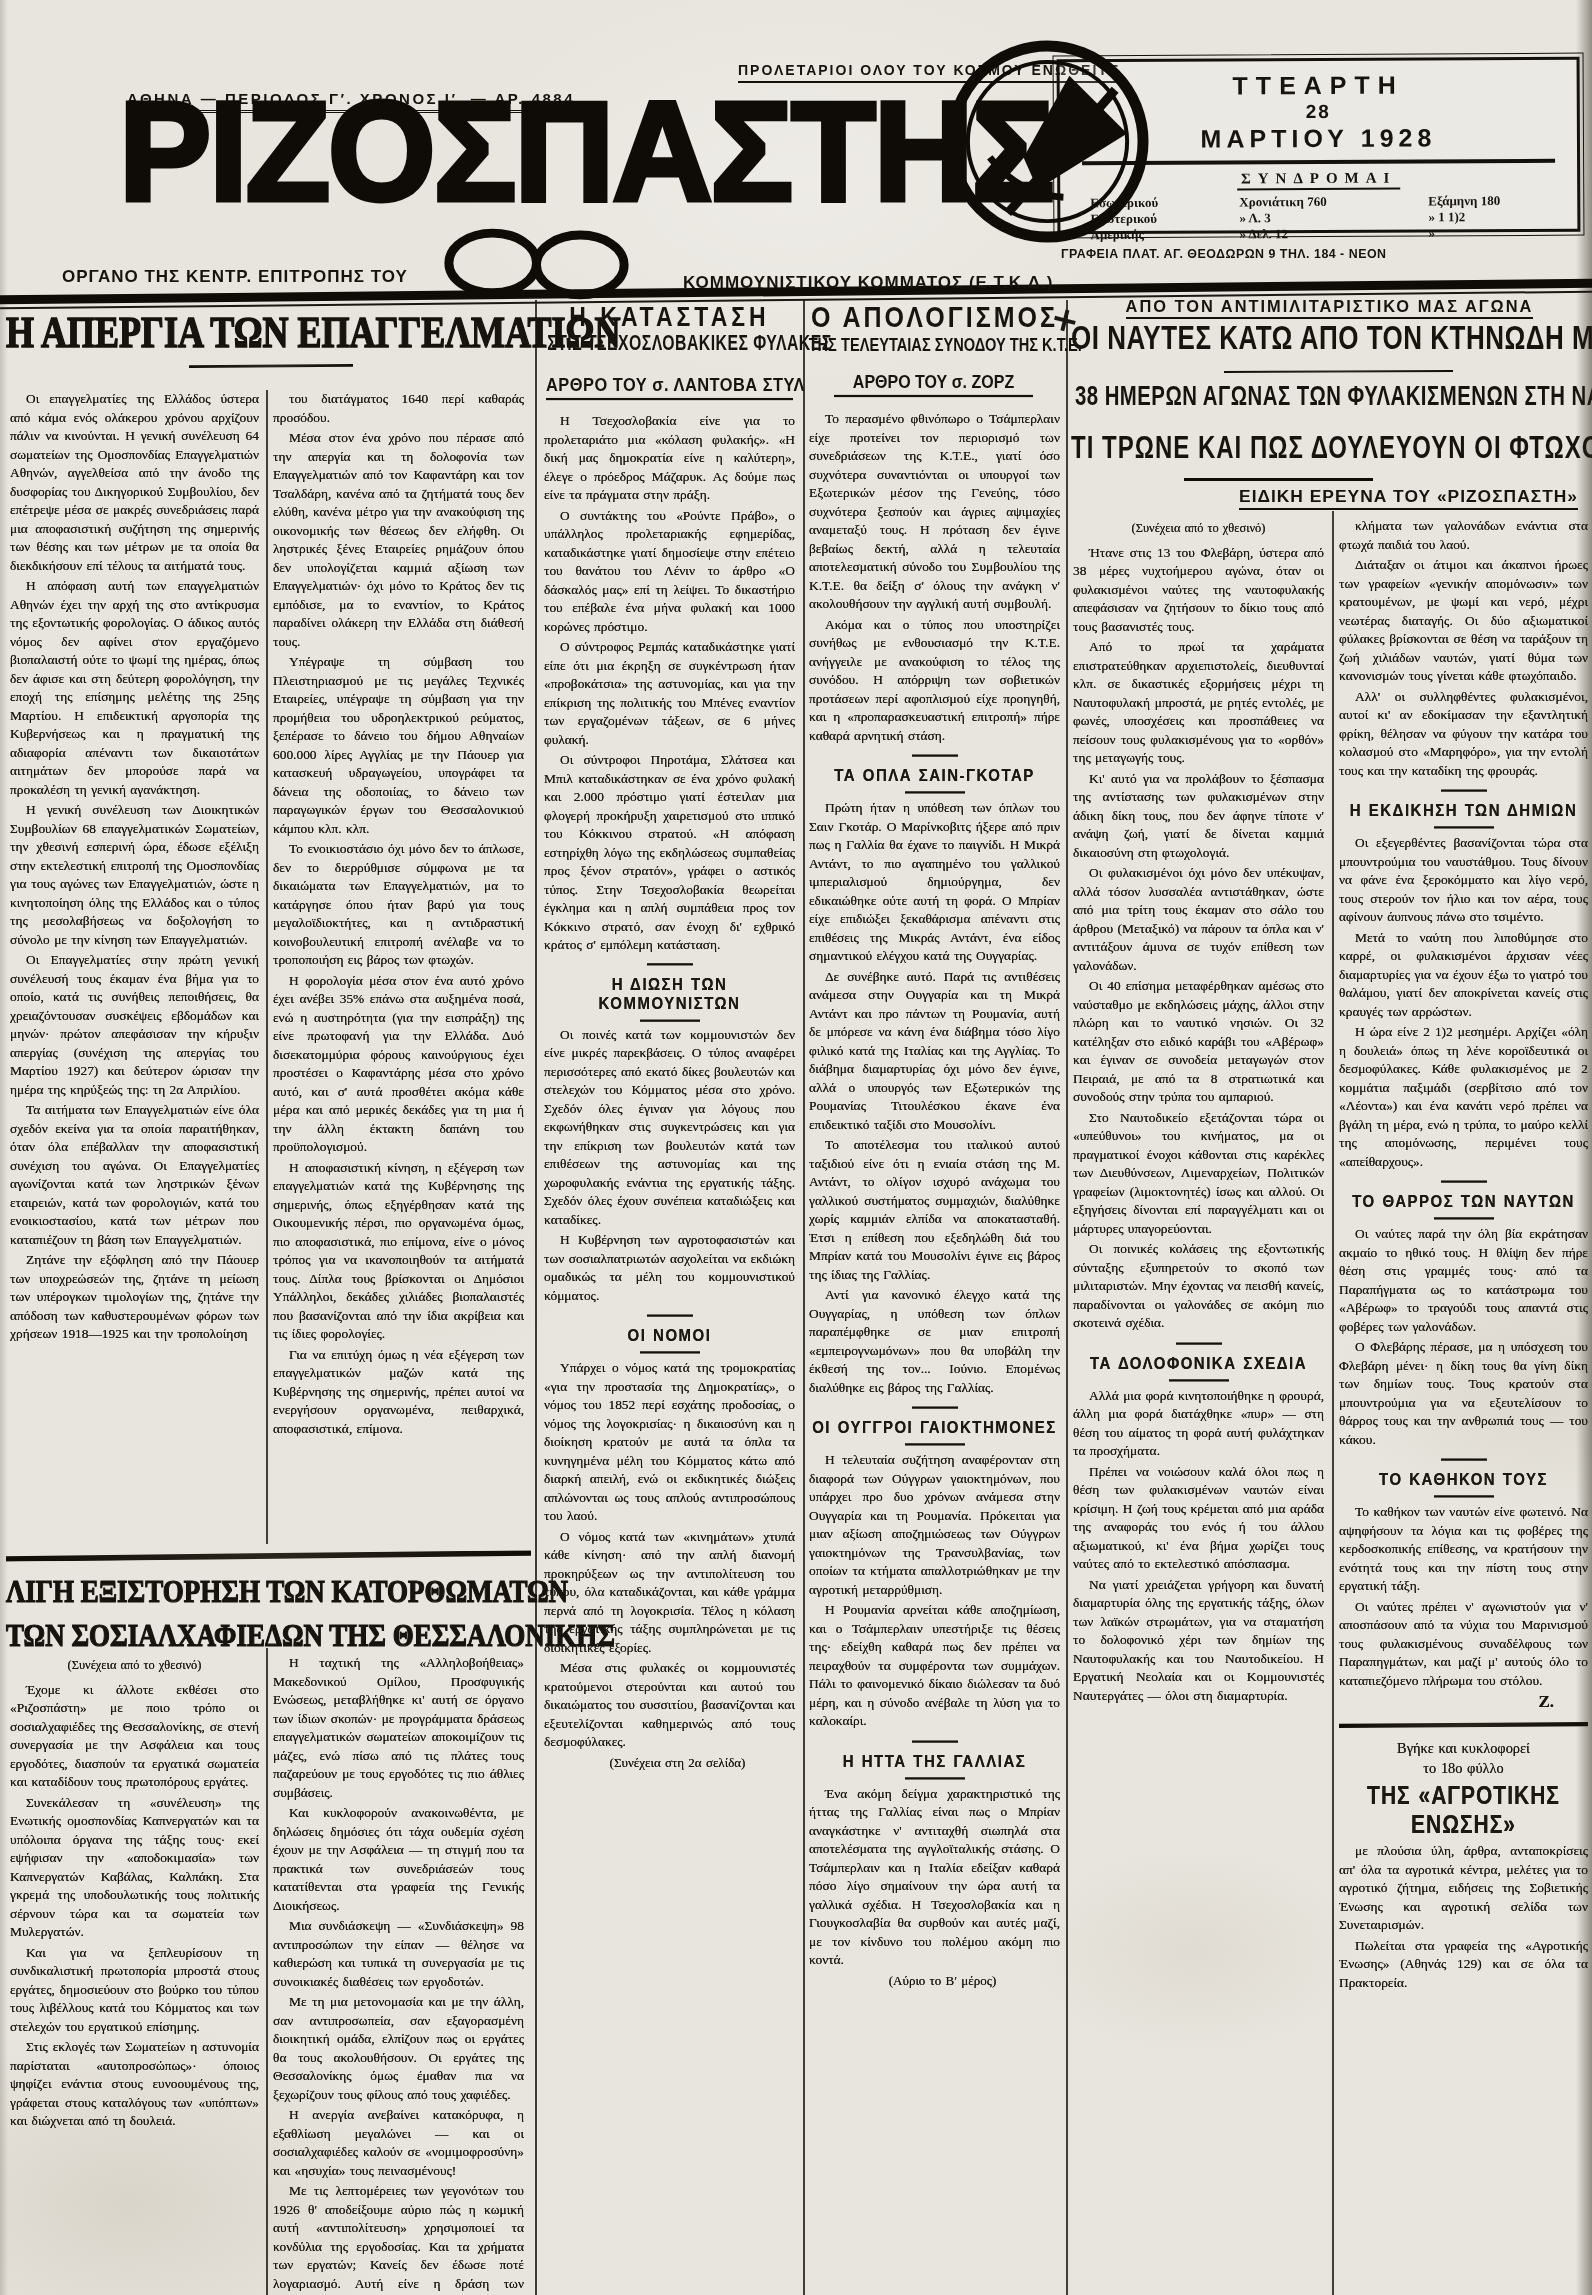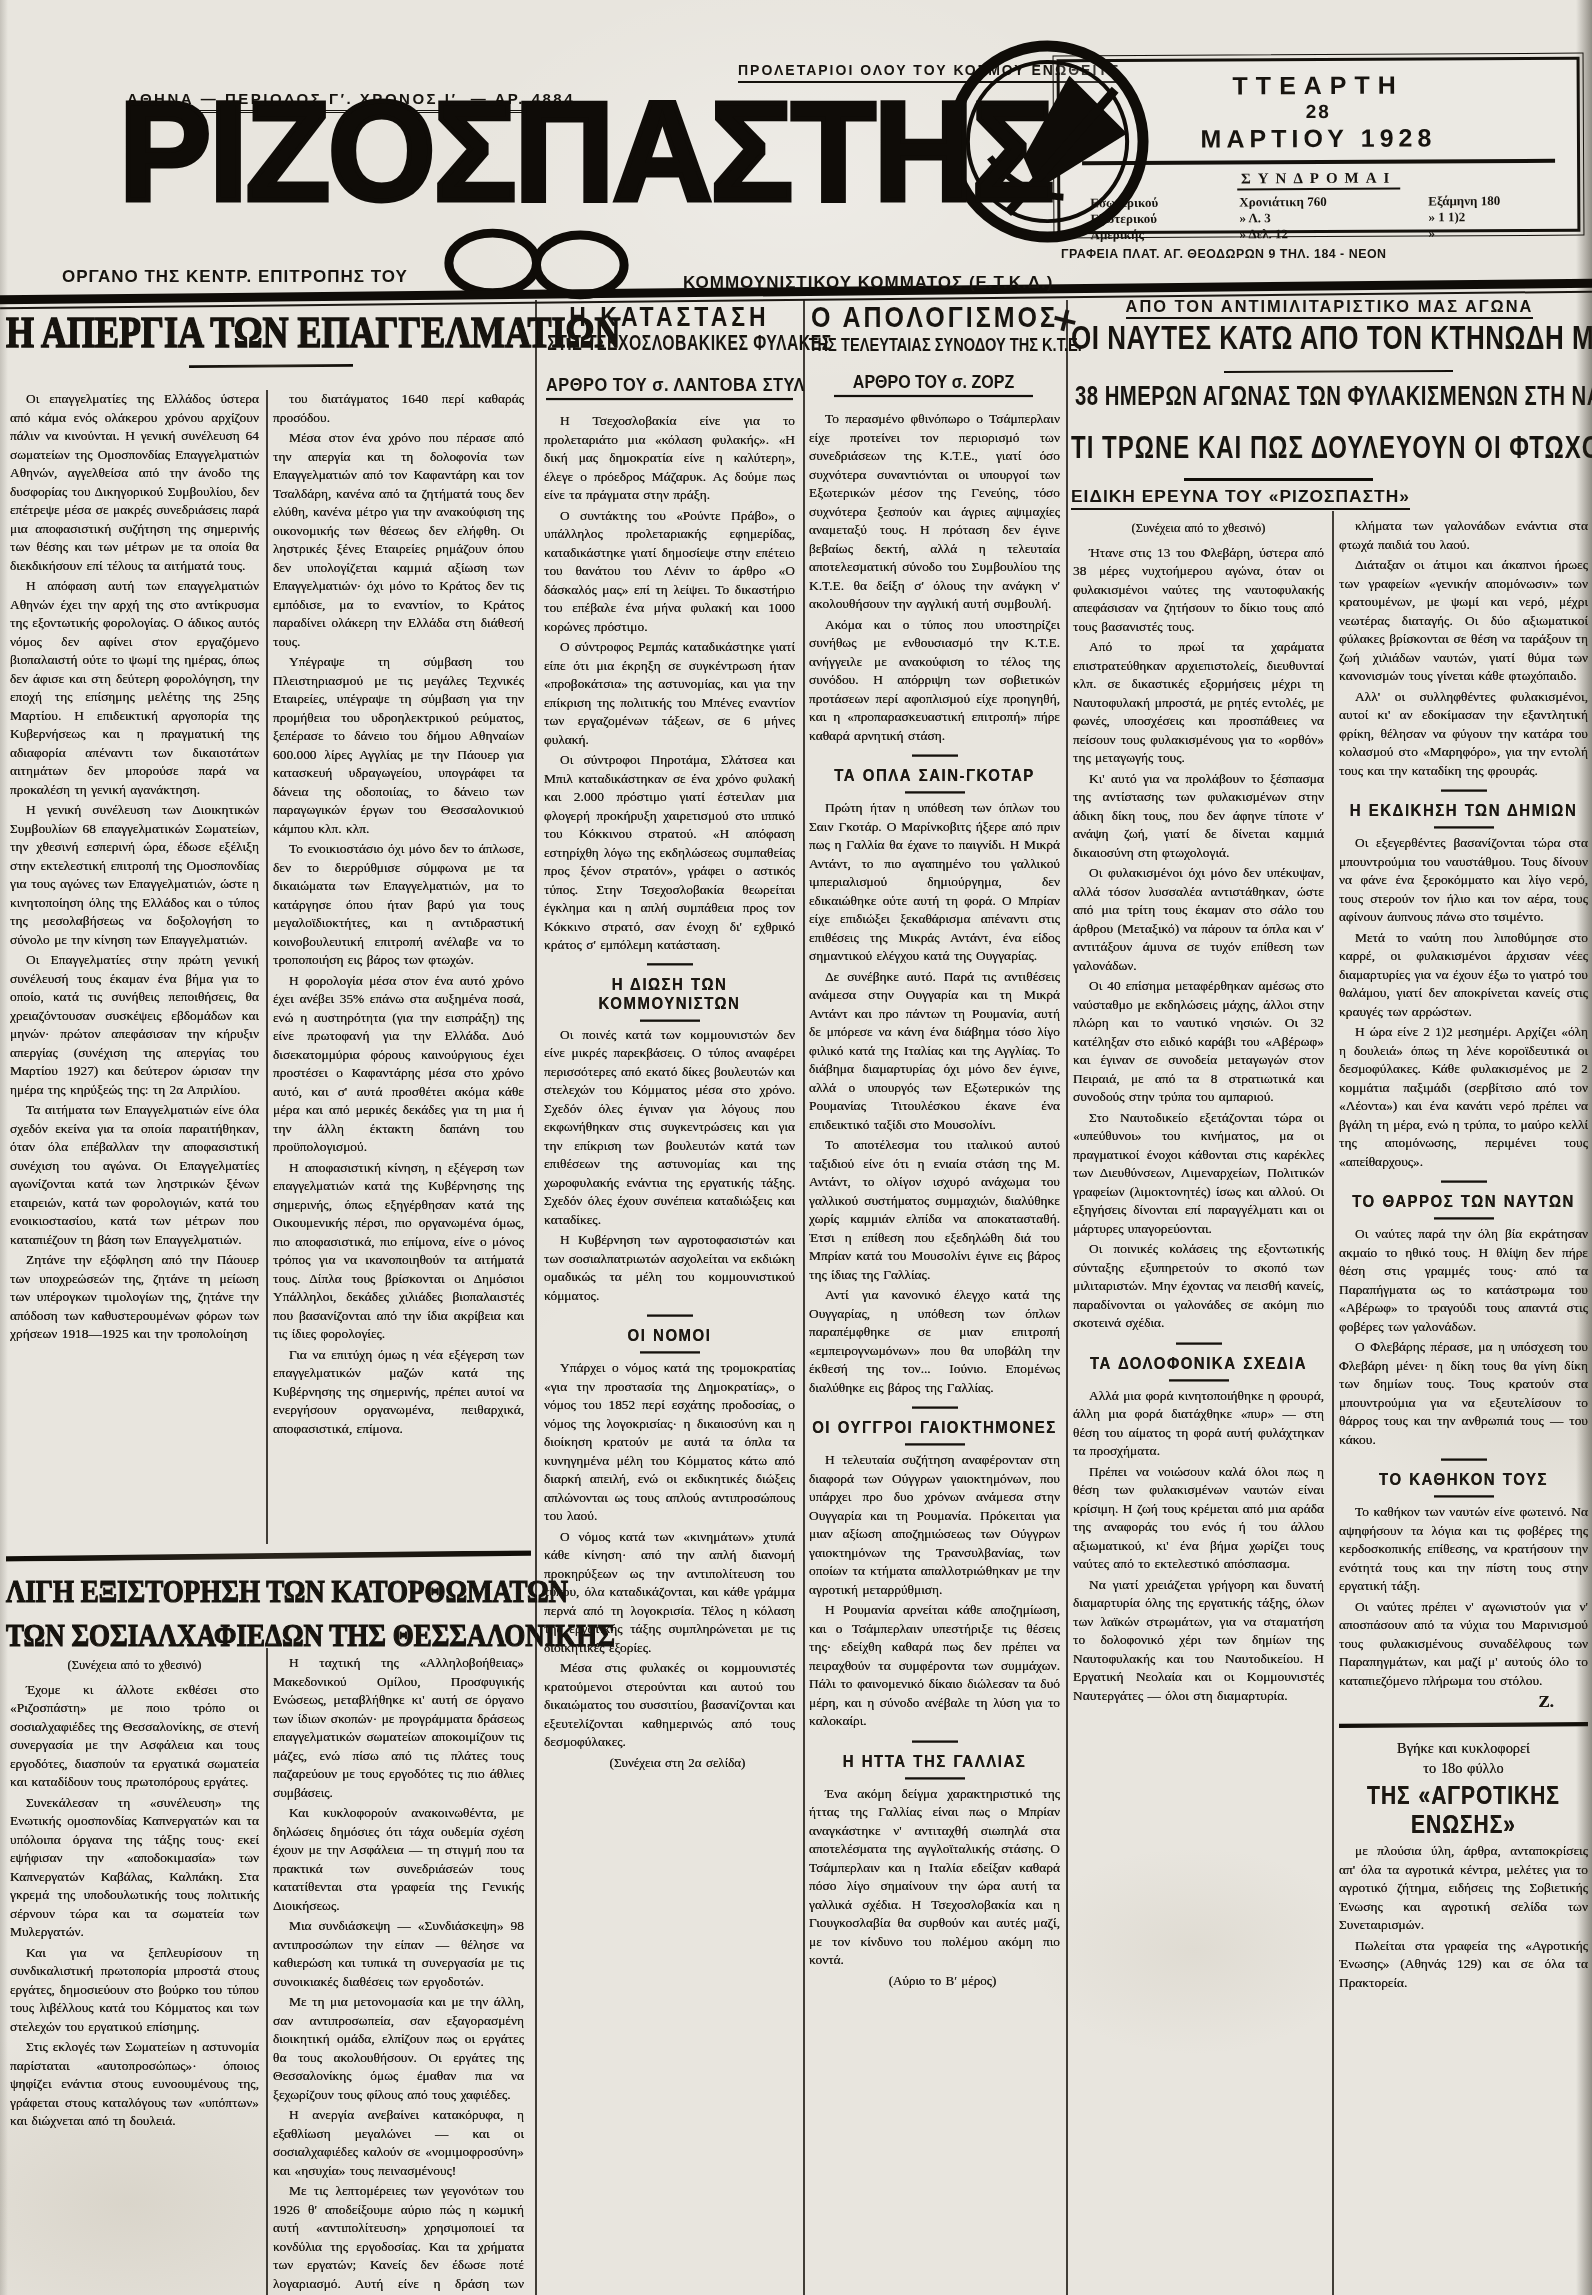--- a/index.html
+++ b/index.html
@@ -79,21 +79,21 @@
   .c-byline{left:834px;top:374px;width:199px;font-size:16px;border-bottom:2.5px solid #14110c;
     padding-bottom:2px;transform:scaleY(1.1);white-space:nowrap;}
 
   .d-kicker{left:1071px;top:297px;width:517px;font-size:16.4px;letter-spacing:2px;}
   .d-kicker span{border-bottom:2px solid #14110c;padding-bottom:2px;}
   .d-h1{left:1071px;top:322px;width:517px;font-size:26px;transform:scaleY(1.3);letter-spacing:0.5px;white-space:nowrap;}
   .d-h1-rule{left:1224px;top:370px;width:229px;height:3px;}
   .d-h2{left:1067px;top:384px;width:525px;font-size:21px;transform:scaleY(1.35) scaleX(.97);letter-spacing:0.5px;white-space:nowrap;}
   .d-h3{left:1071px;top:434px;width:517px;font-size:24px;transform:scaleY(1.3);letter-spacing:1px;white-space:nowrap;}
   .d-h3-rule{left:1184px;top:478px;width:189px;height:3px;}
-  .d-research{left:1071px;top:486px;width:507px;text-align:left;font-size:17.4px;letter-spacing:1px;}
+  .d-research{left:1071px;top:486px;width:507px;text-align:right;font-size:17.4px;letter-spacing:1px;}
   .d-research span{border-bottom:2.5px solid #14110c;padding-bottom:2px;}
 
   .hl-e{left:6px;top:1570px;width:527px;text-align:center;
     font:bold 27px "Liberation Serif",serif;transform:scaleY(1.2);transform-origin:center top;
     -webkit-text-stroke:1px #14110c;line-height:36px;white-space:nowrap;}
 
   
   .bodycol{position:absolute;overflow:hidden;text-align:justify;
     font-size:13.4px;line-height:18.5px;color:#1c1812;
     text-shadow:0 0 0.5px rgba(28,24,18,.85);word-spacing:1px;}

